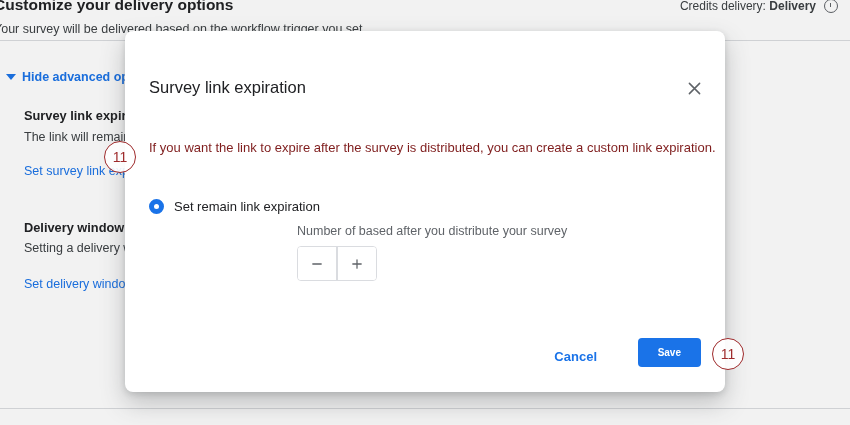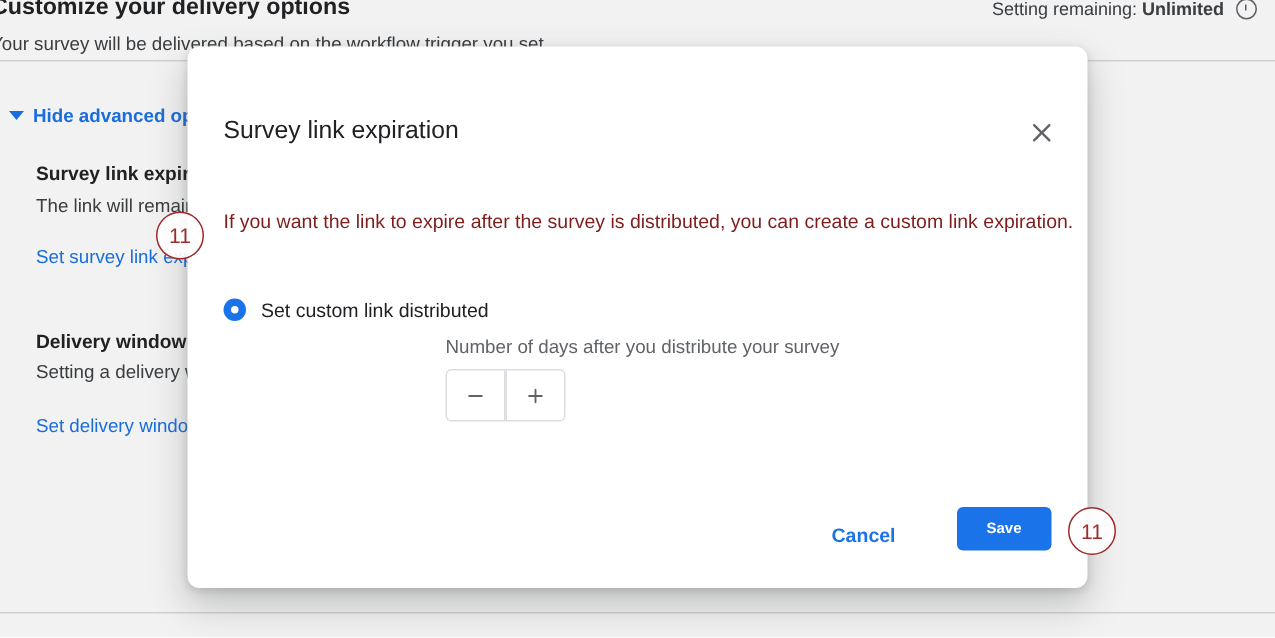--- a/index.html
+++ b/index.html
@@ -349,22 +349,22 @@
   #marker-11 { left: 712px; top: 338px; }
 </style>
 </head>
 <body>
 
 <div id="page-root">
 
   <div class="bg-header">
     <div class="bg-title">Customize your delivery options</div>
     <div class="credits">
-      <span>Setting remaining:</span>
-      <b>Unlimited</b>
+      <span>Credits delivery:</span>
+      <b>Delivery</b>
     </div>
     <div class="credit-icon"></div>
   </div>
 
   <div class="subtitle">Your survey will be delivered based on the workflow trigger you set.</div>
   <div class="hr-top"></div>
 
   <div class="advanced-toggle">
     <span class="caret"></span>
     <span>Hide advanced options</span>
@@ -391,24 +391,24 @@
     <svg width="17" height="17" viewBox="0 0 20 20" aria-hidden="true">
       <path d="M4 4 L16 16 M16 4 L4 16" stroke="#5f6368" stroke-width="1.8" fill="none" stroke-linecap="round"></path>
     </svg>
   </button>
 
   <div class="dialog-body-text">If you want the link to expire after the survey is distributed, you can create a custom link expiration.</div>
 
 
   <div class="radio-row" id="radio-row-2">
     <span class="radio checked"></span>
-    <span class="radio-label">Set custom link distributed</span>
+    <span class="radio-label">Set remain link expiration</span>
   </div>
 
-  <div class="field-caption">Number of days after you distribute your survey</div>
+  <div class="field-caption">Number of based after you distribute your survey</div>
 
   <div class="stepper">
     <button aria-label="Decrease">
       <svg width="14" height="14" viewBox="0 0 20 20" aria-hidden="true">
         <path d="M4 10 H16" stroke="#5f6368" stroke-width="1.8" stroke-linecap="round"></path>
       </svg>
     </button>
     <div class="sep"></div>
     <div class="sep"></div>
     <button aria-label="Increase">

